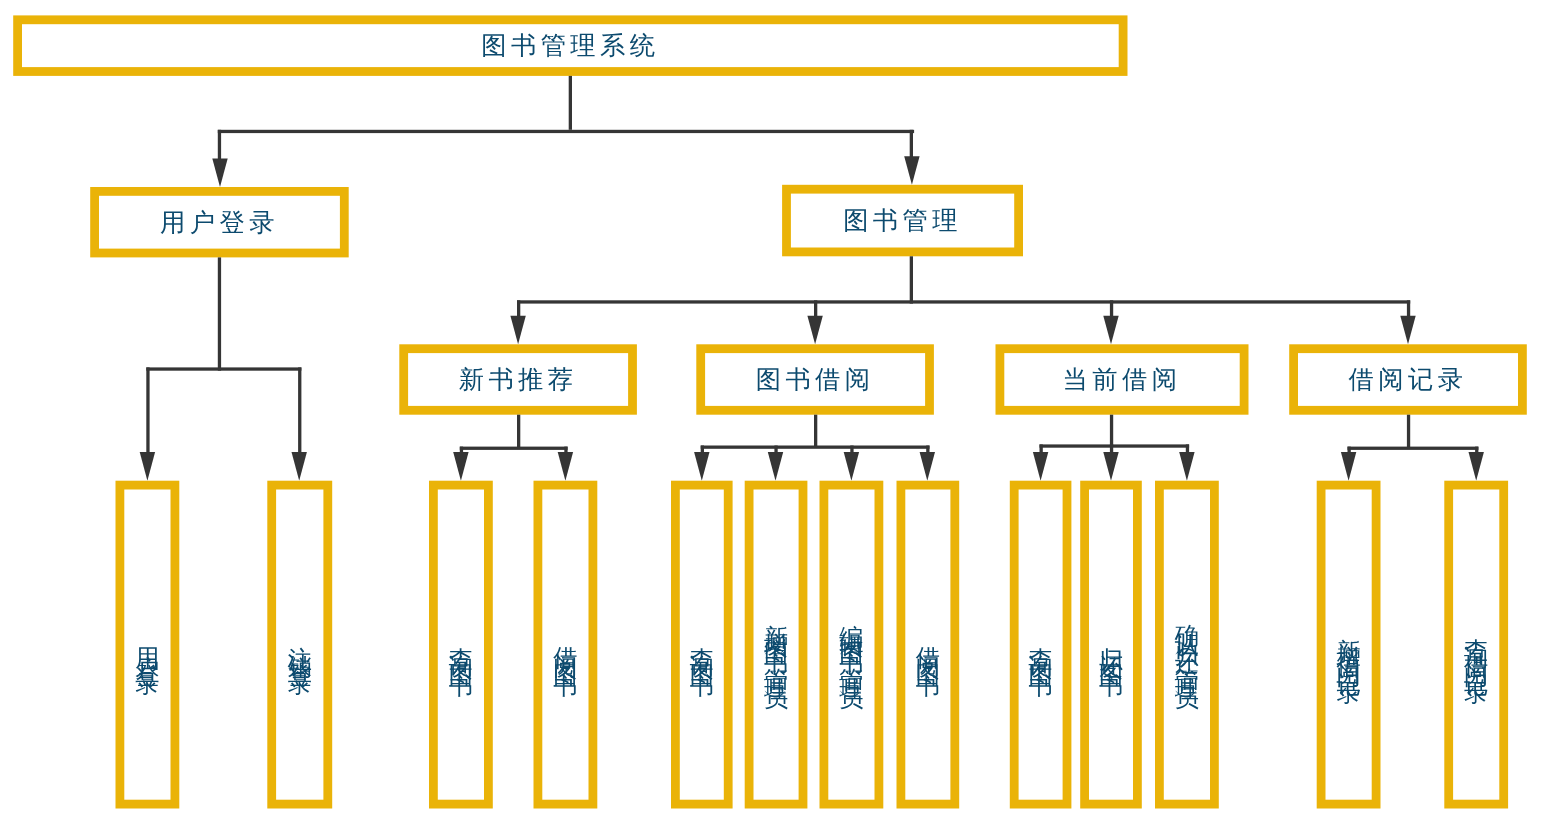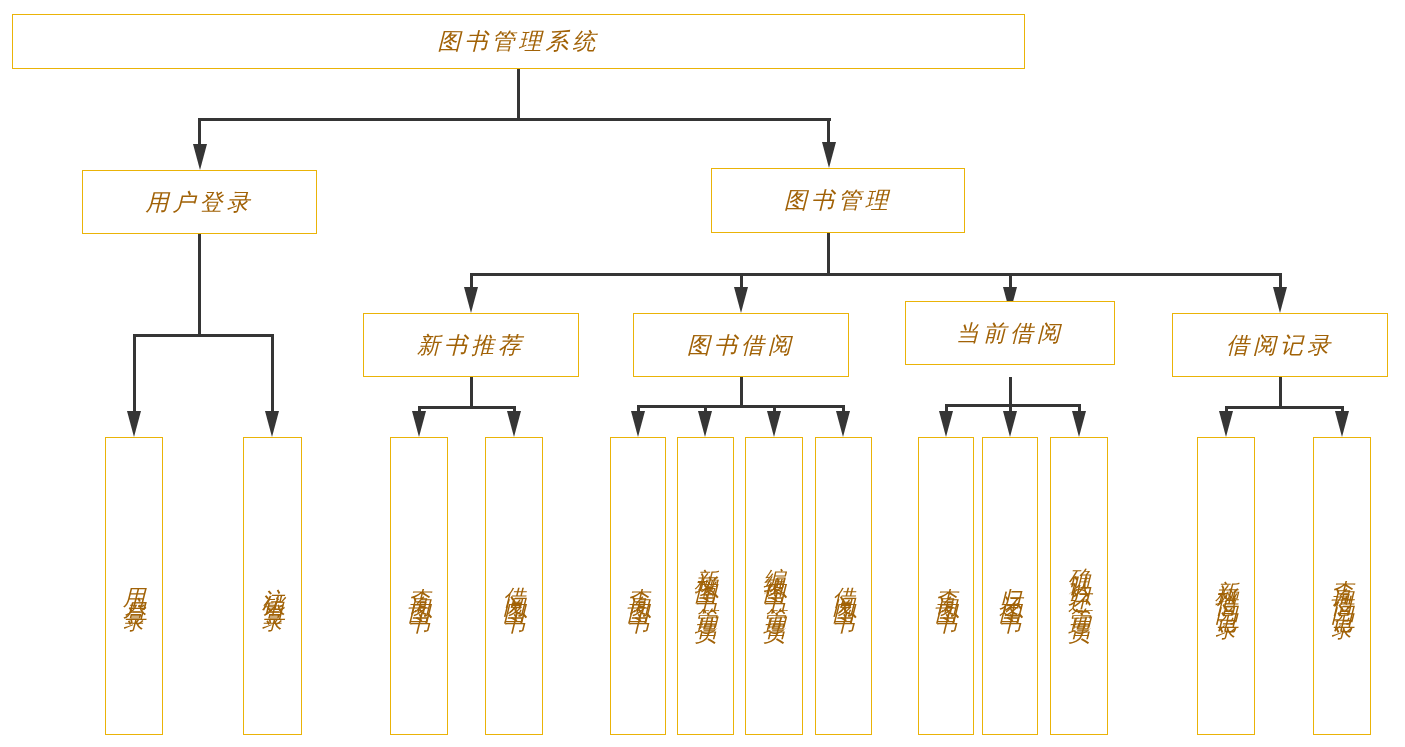--- a/index.html
+++ b/index.html
@@ -7,27 +7,26 @@
     position: relative;
     width: 1405px;
     height: 747px;
     background: #ffffff;
     font-family: "Liberation Sans", sans-serif;
     overflow: hidden;
   }
   .box {
     position: absolute;
     box-sizing: border-box;
-    border: 1px solid #eab308;
+    border: 8px solid #eab308;
     background: #ffffff;
     display: flex;
     align-items: center;
     justify-content: center;
-    color: #a16207;
-    font-style: italic;
+    color: #0c4a6e;
   }
   .hbox .lbl {
     font-size: 23px;
     letter-spacing: 4px;
     white-space: nowrap;
   }
   .vbox .lbl {
     writing-mode: vertical-rl;
     text-orientation: mixed;
     font-size: 22px;
@@ -70,21 +69,21 @@
   <div class="vl" style="left:517px; top:69px; height:49px;"></div>
   <div class="hl" style="left:198px; top:118px; width:633px;"></div>
   <div class="vl" style="left:198px; top:118px; height:28px;"></div>
   <div class="ah" style="left:193px; top:144px;"></div>
   <div class="vl" style="left:827px; top:118px; height:27px;"></div>
   <div class="ah" style="left:822px; top:142px;"></div>
 
   <div class="box hbox" style="left:82px; top:170px; width:235px; height:64px;">
     <span class="lbl">用户登录</span>
   </div>
-  <div class="box hbox" style="left:711px; top:168px; width:254px; height:65px;">
+  <div class="box hbox" style="left:711px; top:168px; width:219px; height:65px;">
     <span class="lbl">图书管理</span>
   </div>
 
   <div class="vl" style="left:198px; top:234px; height:103px;"></div>
   <div class="hl" style="left:133px; top:334px; width:141px;"></div>
   <div class="vl" style="left:133px; top:334px; height:79px;"></div>
   <div class="ah" style="left:127px; top:411px;"></div>
   <div class="vl" style="left:271px; top:334px; height:79px;"></div>
   <div class="ah" style="left:265px; top:411px;"></div>
 
@@ -98,21 +97,21 @@
   <div class="ah" style="left:1003px; top:287px;"></div>
   <div class="vl" style="left:1279px; top:273px; height:16px;"></div>
   <div class="ah" style="left:1273px; top:287px;"></div>
 
   <div class="box hbox" style="left:633px; top:313px; width:216px; height:64px;">
     <span class="lbl">图书借阅</span>
   </div>
   <div class="box hbox" style="left:363px; top:313px; width:216px; height:64px;">
     <span class="lbl">新书推荐</span>
   </div>
-  <div class="box hbox" style="left:905px; top:301px; width:210px; height:64px;">
+  <div class="box hbox" style="left:905px; top:313px; width:230px; height:64px;">
     <span class="lbl">当前借阅</span>
   </div>
   <div class="box hbox" style="left:1172px; top:313px; width:216px; height:64px;">
     <span class="lbl">借阅记录</span>
   </div>
 
   <div class="vl" style="left:470px; top:377px; height:31px;"></div>
   <div class="hl" style="left:418px; top:406px; width:98px;"></div>
   <div class="vl" style="left:418px; top:406px; height:9px;"></div>
   <div class="ah" style="left:412px; top:411px;"></div>

